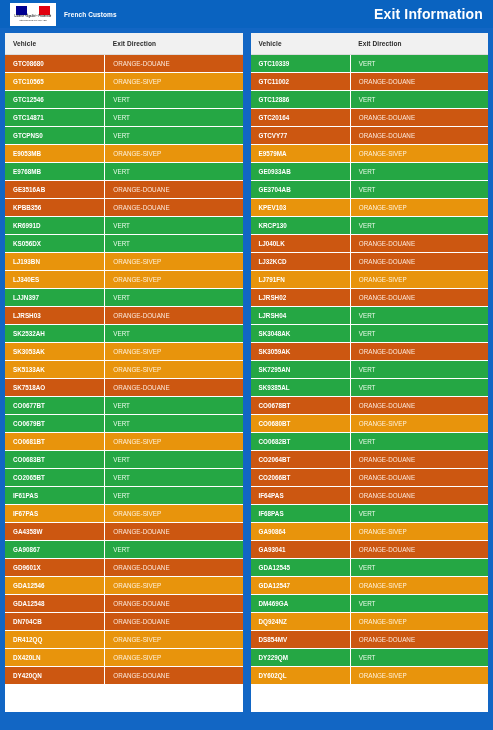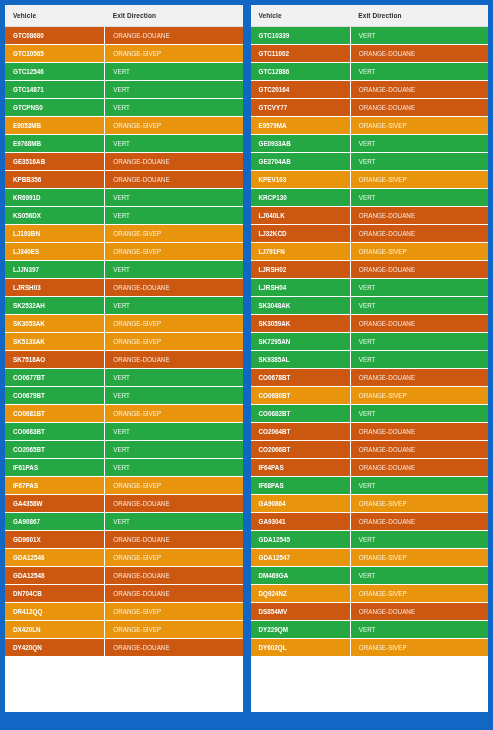--- a/index.html
+++ b/index.html
@@ -166,20 +166,35 @@
   .footer-strip {
     flex: 0 0 10px;
     background: #1266c4;
   }
 </style>
 </head>
 <body>
 
 <div id="app">
 
+  <div class="header">
+    <div class="brand">
+      <div class="logo-box">
+        <div class="logo-flag">
+          <div class="fl-blue"></div>
+            <div class="fl-white"></div>
+            <div class="fl-red"></div>
+        </div>
+        <div class="logo-motto">Liberté • Égalité • Fraternité</div>
+        <div class="logo-sub">RÉPUBLIQUE FRANÇAISE</div>
+      </div>
+      <div class="brand-name">French Customs</div>
+    </div>
+    <div class="header-title">Exit Information</div>
+  </div>
 
   <div class="content">
 
     <div class="panel">
       <table class="board">
         <thead>
           <tr>
             <th class="col-vehicle">Vehicle</th>
             <th class="col-dir">Exit Direction</th>
           </tr>

